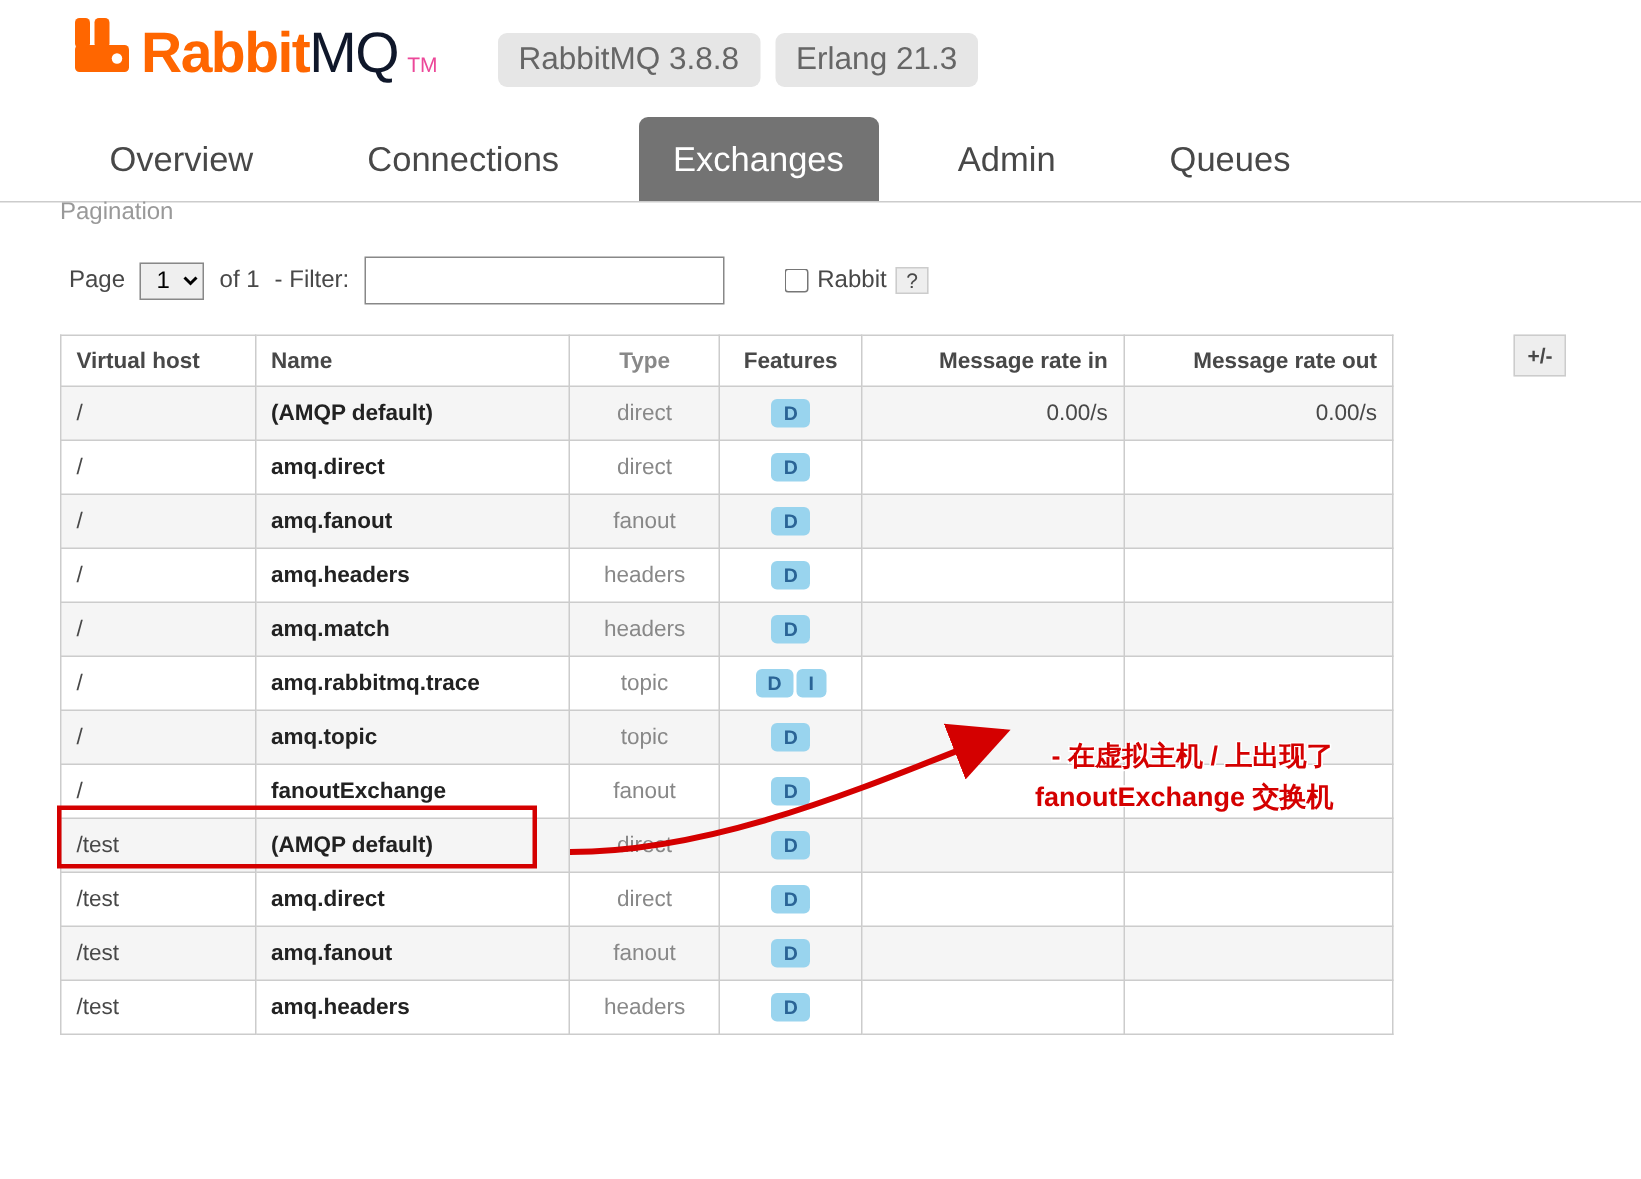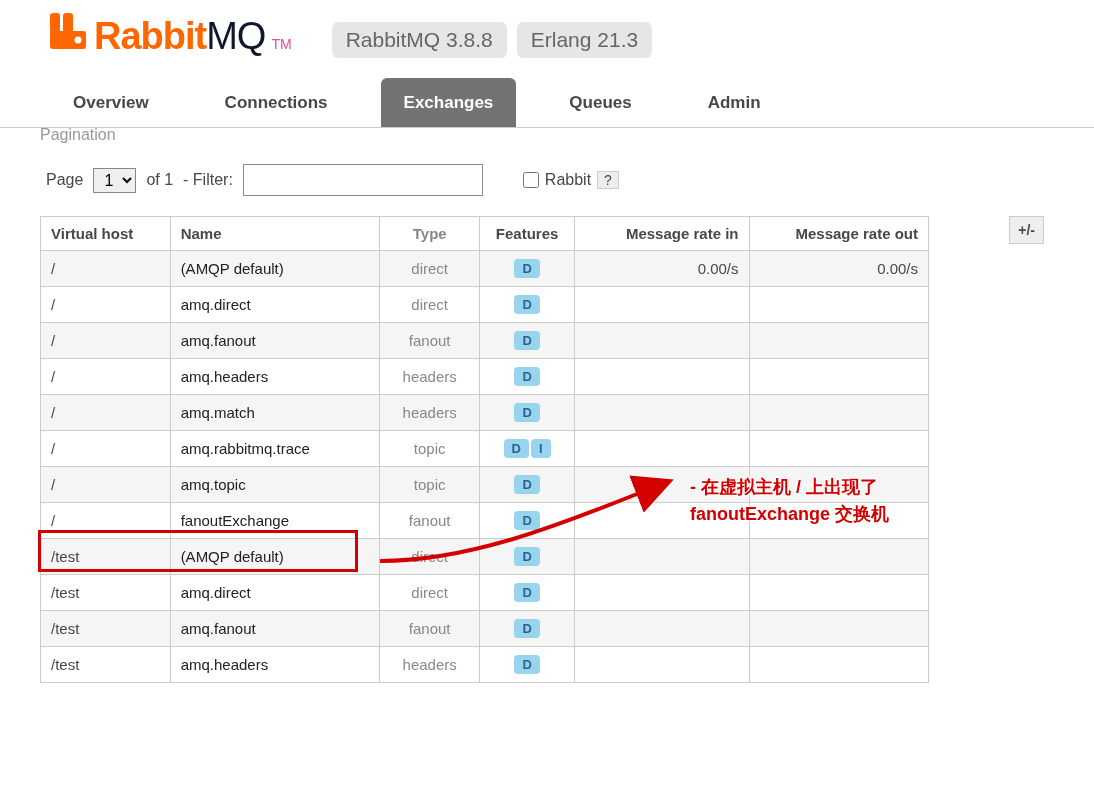--- a/index.html
+++ b/index.html
@@ -45,22 +45,22 @@
     }
     .tabs {
       display: flex;
       gap: 30px;
       padding: 20px 50px 0 50px;
       border-bottom: 1px solid #ccc;
       align-items: flex-end;
     }
     .tab {
       padding: 14px 22px;
-      font-weight: bold;
-      font-size: 17px;
+      font-weight: normal;
+      font-size: 23px;
       color: #484848;
       cursor: pointer;
       border-radius: 6px 6px 0 0;
       border: 1px solid transparent;
       border-bottom: none;
     }
     .tab.active {
       background: #737373;
       color: #fff;
     }
@@ -118,21 +118,21 @@
       text-align: left;
       font-size: 15px;
     }
     table.exchanges th {
       background: #fff;
       font-weight: bold;
     }
     table.exchanges tr.odd td { background: #f5f5f5; }
     table.exchanges tr.even td { background: #fff; }
     .col-vhost { width: 130px; }
-    .col-name { width: 210px; font-weight: normal; }
+    .col-name { width: 210px; font-weight: bold; }
     .col-type { width: 100px; text-align: center !important; color: #888; }
     .col-features { width: 95px; text-align: center !important; }
     .col-ratein { width: 175px; text-align: right !important; }
     .col-rateout { width: 180px; text-align: right !important; }
     .feat-badge {
       display: inline-block;
       background: #99d4ee;
       color: #2a6496;
       border-radius: 4px;
       padding: 2px 8px;
@@ -187,22 +187,22 @@
   <div class="version-badges">
     <span class="badge">RabbitMQ 3.8.8</span>
     <span class="badge">Erlang 21.3</span>
   </div>
 </div>
 
 <div class="tabs">
   <div class="tab">Overview</div>
   <div class="tab">Connections</div>
   <div class="tab active">Exchanges</div>
+  <div class="tab">Admin</div>
   <div class="tab">Queues</div>
-  <div class="tab">Admin</div>
 </div>
 
 <div class="section-title">Pagination</div>
 
 <div class="pagination-row">
   <span>Page</span>
   <select>
     <option>1</option>
   </select>
   <span>of 1</span>
@@ -330,17 +330,17 @@
 
   <div class="highlight-box" style="left:38px; top:314px; width:320px; height:42px;"></div>
   <svg class="arrow-svg" style="left:360px; top:250px;" width="340" height="120">
     <defs>
         <marker id="ah" markerWidth="12" markerHeight="12" refX="9" refY="5" orient="auto">
           <path d="M0,0 L10,5 L0,10 z" fill="#d40000"></path>
         </marker>
       </defs>
     <path d="M20,95 C120,95 220,50 310,15" stroke="#d40000" stroke-width="4" fill="none" marker-end="url(#ah)"></path>
   </svg>
-  <div class="annotation" style="left:690px; top:258px;">
+  <div class="annotation" style="left:690px; top:268px;text-align:right;">
     <span>- 在虚拟主机 / 上出现了</span><br>
     <span>fanoutExchange 交换机</span>
   </div>
 </div>
 
 </body></html>

